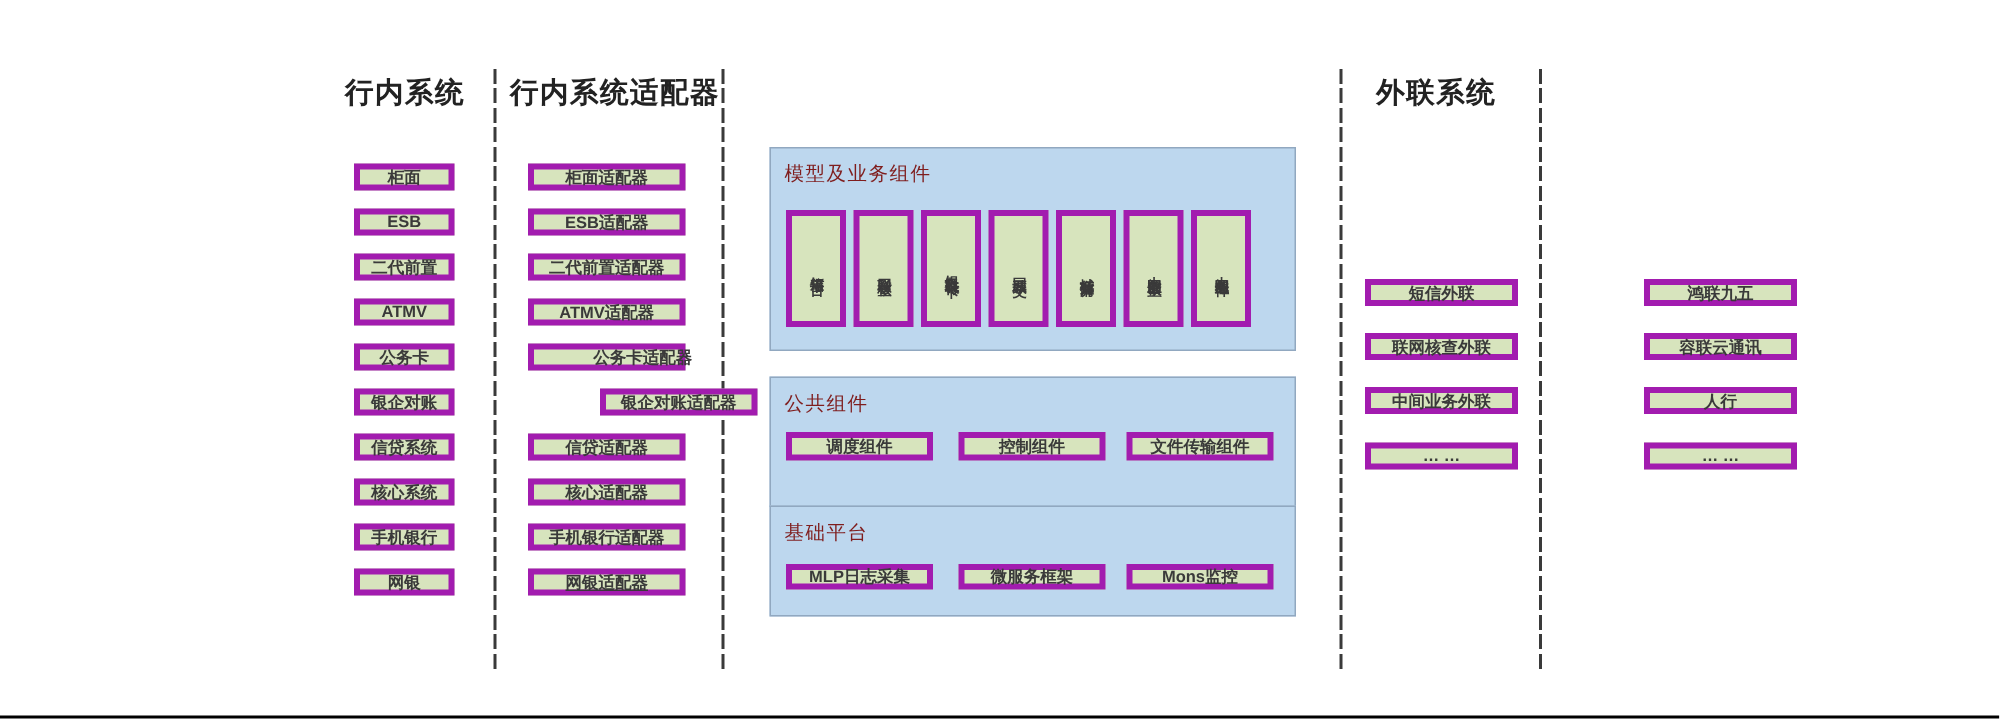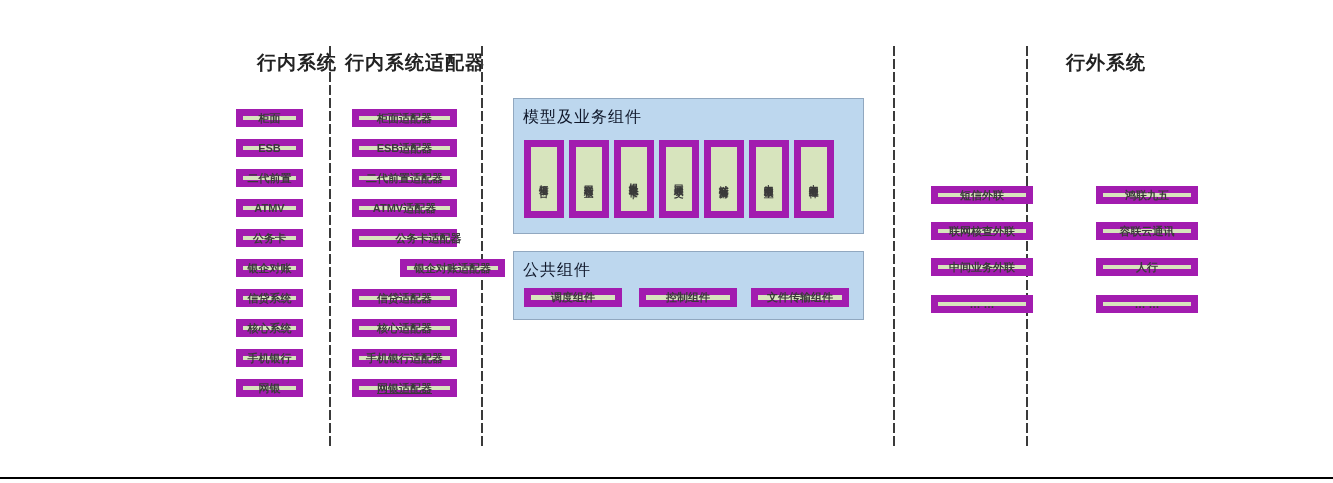--- a/index.html
+++ b/index.html
@@ -1,55 +1,55 @@
 <!DOCTYPE html>
 <html><head>
 <meta charset="utf-8">
 <style>
   html,body{margin:0;padding:0;background:#fff;}
   .canvas{
     position:relative;width:1333px;height:483px;background:#ffffff;overflow:hidden;
     font-family:"Liberation Sans","DejaVu Sans",sans-serif;
   }
   .hdr{
-    position:absolute;top:51px;height:24px;line-height:24px;text-align:right;
+    position:absolute;top:51px;height:24px;line-height:24px;text-align:center;
     font-size:19px;font-weight:bold;color:#222;letter-spacing:1px;white-space:nowrap;
   }
   .divider{
     position:absolute;top:46px;width:2px;height:400px;
     background:repeating-linear-gradient(to bottom,#3a3a3a 0 10px,transparent 10px 13px);
   }
   .box{
-    position:absolute;background:#d7e4bd;border:7px solid #a21caf;box-sizing:border-box;
+    position:absolute;background:#d7e4bd;border:4px solid #a21caf;box-sizing:border-box;
     display:flex;align-items:center;justify-content:center;
     font-size:11px;font-weight:bold;color:#3a3a3a;white-space:nowrap;
   }
   .sysbox{left:236px;width:67px;height:18px;}
   .adpbox{left:352px;width:105px;height:18px;}
-  .extbox{left:910px;width:102px;height:18px;margin-left:21px;}
+  .extbox{left:910px;width:102px;height:18px;}
   .outbox{left:1096px;width:102px;height:18px;}
   .panel{
     position:absolute;left:513px;width:351px;background:#bdd7ee;border:1px solid #91a8c0;
     box-sizing:border-box;
   }
-  .panel-label{position:absolute;left:9px;top:8px;font-size:16px;color:#0f172a;letter-spacing:1px;}
+  .panel-label{position:absolute;left:9px;top:8px;font-size:13px;color:#7f1d1d;letter-spacing:1px;}
   .vbox{width:40px;height:78px;top:41px;font-size:9.5px;}
   .vbox span{writing-mode:vertical-rl;text-orientation:upright;letter-spacing:1px;line-height:1;}
   .midbox{height:19px;top:36px;width:98px;}
   .basebox{height:17px;top:38px;width:98px;}
   .rule{position:absolute;left:0;top:477px;width:1333px;height:2px;background:#000;}
 </style>
 </head>
 <body>
 
 <div class="canvas">
 
   <div class="hdr" style="left:203px;width:134px;">行内系统</div>
   <div class="hdr" style="left:335px;width:150px;">行内系统适配器</div>
-  <div class="hdr" style="left:1011px;width:135px;">行外系统</div>
+  <div class="hdr" style="left:890px;width:135px;">外联系统</div>
 
   <div class="divider" style="left:329px;"></div>
   <div class="divider" style="left:481px;"></div>
   <div class="divider" style="left:893px;"></div>
   <div class="divider" style="left:1026px;"></div>
 
   <div class="box sysbox" style="top:109px;">柜面</div>
   <div class="box sysbox" style="top:139px;">ESB</div>
   <div class="box sysbox" style="top:169px;">二代前置</div>
   <div class="box sysbox" style="top:199px;">ATMV</div>
@@ -89,27 +89,33 @@
         <span>城商行清算</span>
       </div>
     <div class="box vbox" style="left:235px;">
         <span>中间业务模型</span>
       </div>
     <div class="box vbox" style="left:280px;">
         <span>中间业务组件</span>
       </div>
   </div>
 
-  <div class="panel" style="top:251px;height:69px;">
+  <div class="panel" style="top:251px;height:87px;">
     <div class="panel-label">公共组件</div>
     <div class="box midbox" style="left:10px;">调度组件</div>
     <div class="box midbox" style="left:125px;">控制组件</div>
     <div class="box midbox" style="left:237px;">文件传输组件</div>
   </div>
 
+  <div class="panel" style="top:337px;height:74px;">
+    <div class="panel-label">基础平台</div>
+    <div class="box basebox" style="left:10px;">MLP日志采集</div>
+    <div class="box basebox" style="left:125px;">微服务框架</div>
+    <div class="box basebox" style="left:237px;">Mons监控</div>
+  </div>
 
   <div class="box extbox" style="top:186px;">短信外联</div>
   <div class="box extbox" style="top:222px;">联网核查外联</div>
   <div class="box extbox" style="top:258px;">中间业务外联</div>
   <div class="box extbox" style="top:295px;">… …</div>
 
   <div class="box outbox" style="top:186px;">鸿联九五</div>
   <div class="box outbox" style="top:222px;">容联云通讯</div>
   <div class="box outbox" style="top:258px;font-family:Liberation Mono, monospace;">人行</div>
   <div class="box outbox" style="top:295px;">… …</div>

